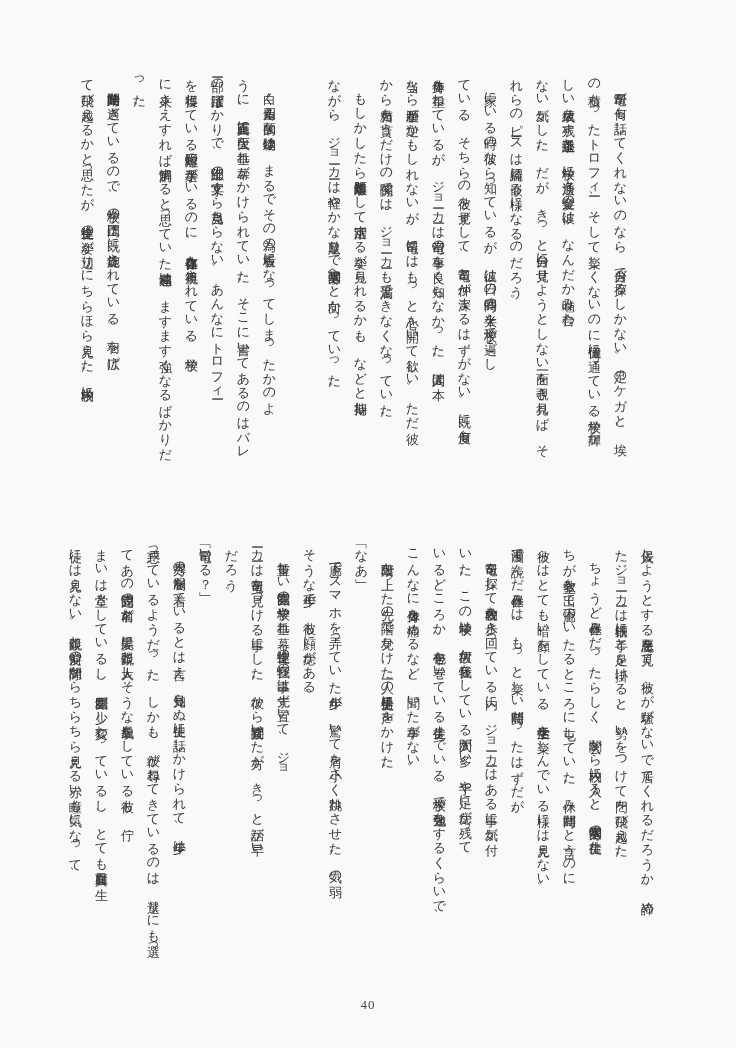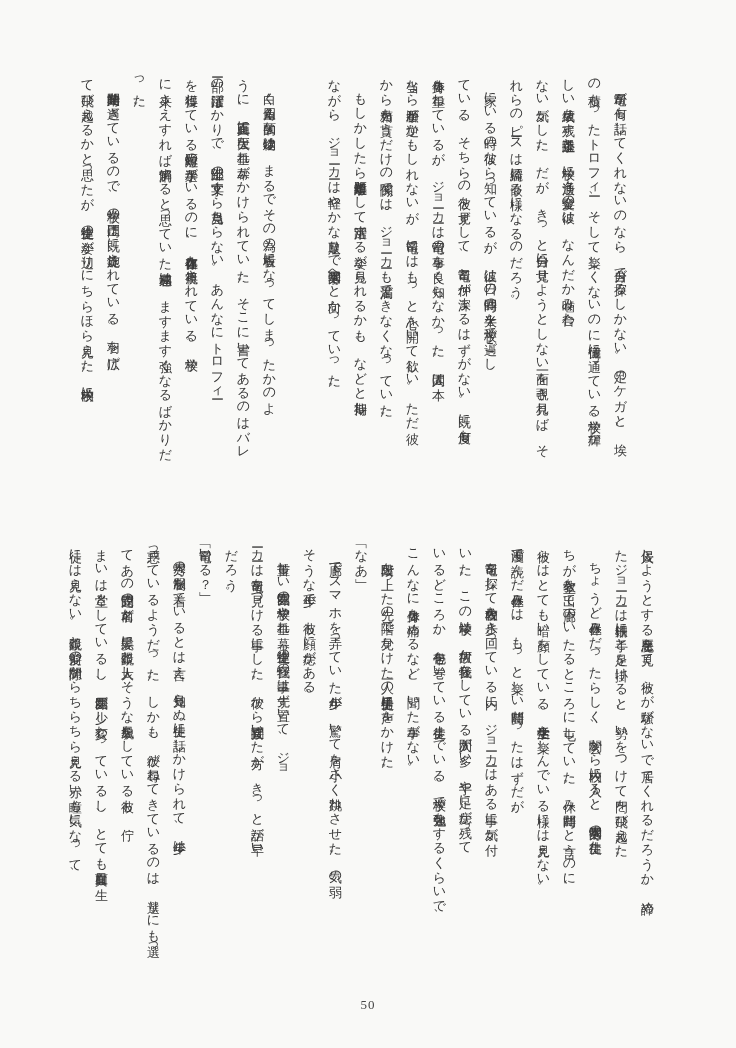--- a/index.html
+++ b/index.html
@@ -98,15 +98,15 @@
     <div class="vline">ーカーは竜司を見つける事にした。彼から直接聞いた方が、きっと話が早い</div>
     <div class="vline">だろう。</div>
     <div class="vline">「竜司いる？」</div>
     <div class="vline">　秀尽の制服を着ているとは言え、見知らぬ生徒に話しかけられて、少年は</div>
     <div class="vline">戸惑っているようだった。しかも、彼が尋ねてきているのは、選りにも選っ</div>
     <div class="vline">てあの問題児の名前だ。黒髪に眼鏡と大人しそうな風貌をしている彼も、佇</div>
     <div class="vline">まいは堂々としているし、雰囲気が少し変わっているし、とても真面目な生</div>
     <div class="vline">徒には見えない。眼鏡と前髪の隙間からちらちら見える赤い瞳も気になって、</div>
   </div>
 
-  <div class="page-number">50</div>
+  <div class="page-number">40</div>
 
 </div>
 
 </body></html>

